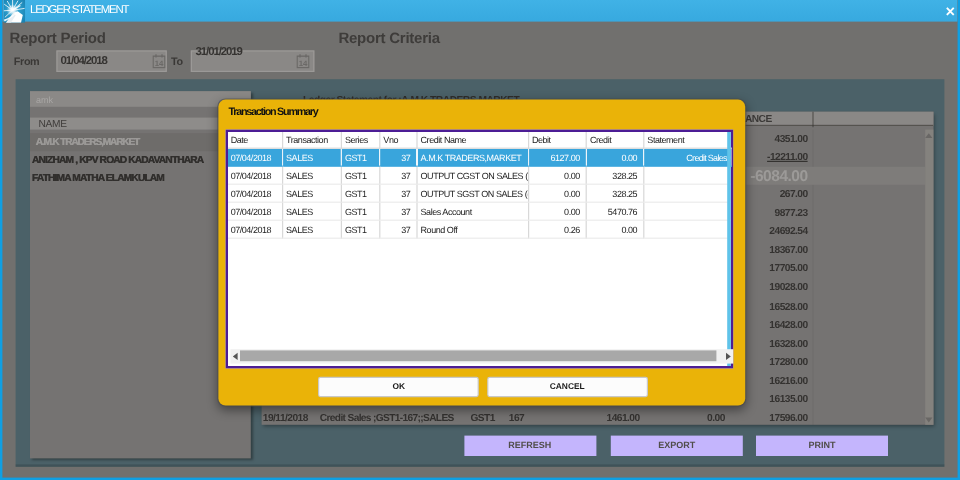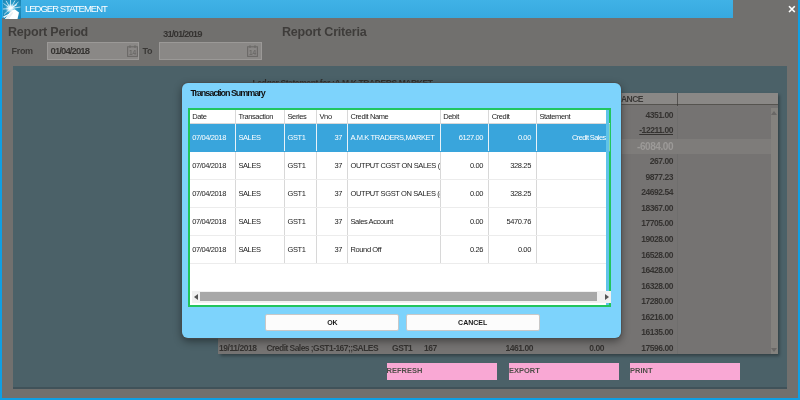--- a/index.html
+++ b/index.html
@@ -1,21 +1,21 @@
 <!DOCTYPE html>
 <html><head>
 <meta charset="utf-8">
 <style>
 * { margin:0; padding:0; box-sizing:border-box; }
 body { font-family:"Liberation Sans", sans-serif; -webkit-font-smoothing:antialiased; }
 #win { position:relative; transform:translateZ(0); width:800px; height:400px; background:#71706e; overflow:hidden;
   border-left:2px solid #0f9fe3; border-right:2px solid #0f9fe3; border-bottom:2px solid #0f9fe3; }
 .abs { position:absolute; }
 
-#titlebar { left:0; top:0; width:731px; height:18px; background:linear-gradient(#40b2e6,#37a9df); }
+#titlebar { left:0; top:0; width:796px; height:18px; background:linear-gradient(#40b2e6,#37a9df); }
 #titletext { left:23px; top:2.5px; color:#fff; font-size:9.5px; letter-spacing:-1.0px; }
 #closex { left:785.5px; top:2.5px; color:#fff; font-size:10.5px; font-weight:bold; }
 
 .h1 { font-size:12.5px; font-weight:bold; color:#3e3c3a; letter-spacing:-0.2px; }
 
 .lbl { font-size:9px; font-weight:bold; color:#3a3836; letter-spacing:-0.3px; }
 .datefield { height:18px; background:#8a8886; border:1px solid #9b9997; }
 .datetext { font-size:9.5px; font-weight:bold; color:#353331; letter-spacing:-0.9px; }
 
 #teal { left:10.5px; top:66px; width:774px; height:322.5px; background:#4b6168; }
@@ -33,36 +33,36 @@
 #ledgtext { left:240px; top:12px; font-size:8.5px; font-weight:bold; color:#2f2d2b; letter-spacing:-0.4px; }
 
 #bigtable { left:205.5px; top:27px; width:560px; height:260.5px; background:#757372;
   box-shadow:1.5px 2px 3px rgba(0,0,0,0.35); overflow:hidden; }
 #bthdr { left:0; top:0; width:560px; height:11.5px; background:#8a8886; border-bottom:1.5px solid #55534f; }
 #balhdr { right:135px; top:1px; font-size:8.5px; font-weight:bold; color:#3b3937; letter-spacing:-0.5px; }
 .btsep { top:0; width:1px; height:13px; background:rgba(50,48,46,0.6); }
 .num { right:105px; height:15.56px; line-height:15.56px; font-size:8.5px; font-weight:bold;
   color:#343230; letter-spacing:-0.45px; }
 #hlrow { left:0; width:553px; height:15.56px; background:#7e7c7a; }
-#hlrow .num2 { position:absolute; right:98px; line-height:15.56px; font-size:10px; font-weight:bold; color:#9c9a98; letter-spacing:-0.45px;margin-left:37px; }
+#hlrow .num2 { position:absolute; right:98px; line-height:15.56px; font-size:13px; font-weight:bold; color:#9c9a98; letter-spacing:-0.45px;margin-left:37px; }
 .lastcol { font-size:8.5px; font-weight:bold; color:#343230; letter-spacing:-0.45px; line-height:15.56px; }
 
 #vsb { left:553px; top:14.5px; width:7px; height:247.5px; background:#84827e; }
 .arr-up { width:0; height:0; border-left:3.5px solid transparent; border-right:3.5px solid transparent; border-bottom:4px solid #696765; }
 .arr-dn { width:0; height:0; border-left:3.5px solid transparent; border-right:3.5px solid transparent; border-top:4px solid #696765; }
 
-.btn { top:297px; width:110px; height:16.5px; background:#f9a8d4; color:#504e4a;
-  font-size:7.5px; font-weight:bold; text-align:left; line-height:16.5px; letter-spacing:0px; }
-
-#dialog { left:180px; top:82.5px; width:439px; height:255.5px; background:#7dd3fc; border-radius:6px;
+.btn { top:297px; width:110px; height:16.5px; background:#c4b5fd; color:#504e4a;
+  font-size:7.5px; font-weight:bold; text-align:center; line-height:16.5px; letter-spacing:0px; }
+
+#dialog { left:180px; top:82.5px; width:439px; height:255.5px; background:#eab308; border-radius:6px;
   box-shadow:0 0 0 1px rgba(75,75,75,0.6), 0 3px 9px rgba(0,0,0,0.45); }
 #dtitle { left:8.5px; top:5px; font-size:9px; font-weight:bold; color:#111; letter-spacing:-1.05px; }
-#dtable { left:5.7px; top:25.4px; width:423.7px; height:199px; border:2px solid #22c55e; background:#fff; }
+#dtable { left:5.7px; top:25.4px; width:423.7px; height:199px; border:2px solid #4c1d95; background:#fff; }
 table.t { border-collapse:collapse; table-layout:fixed; width:419.7px; font-size:7.5px; color:#222; }
-table.t td { padding:0 0 0 2.5px; height:28px; border-right:1px solid #d8d8d8; border-bottom:1px solid #ececec;
+table.t td { padding:0 0 0 2.5px; height:15px; border-right:1px solid #d8d8d8; border-bottom:1px solid #ececec;
   white-space:nowrap; overflow:hidden; letter-spacing:-0.38px; }
 table.t tr.hdr td { height:14px; border-bottom:1px solid #d8d8d8; }
 table.t tr.bluerow td { background:#39a5dc; color:#fff; border-right:1px solid rgba(215,232,242,0.55); border-bottom:1px solid #39a5dc; }
 table.t td.r { text-align:right; padding:0 5px 0 0; }
 table.t td:last-child { border-right:none; }
 
 #hsb { left:2px; bottom:2px; width:419.7px; height:12px; background:#f1f1f1; }
 #hsbthumb { left:8px; top:1.5px; width:397px; height:8.5px; background:#a8a8a8; }
 .sbarrL { width:0; height:0; border-top:3px solid transparent; border-bottom:3px solid transparent; border-right:4px solid #555; }
 .sbarrR { width:0; height:0; border-top:3px solid transparent; border-bottom:3px solid transparent; border-left:4px solid #555; }
@@ -113,31 +113,42 @@
   <div class="abs datefield" style="left:45px; top:42px; width:92px;"></div>
   <div class="abs datetext" style="left:48.5px; top:44.5px;">01/04/2018</div>
   <svg class="abs" style="left:124.5px; top:44.5px;" width="11" height="12" viewBox="0 0 11 12">
     <rect x="0.6" y="1.8" width="9.8" height="9.6" fill="none" stroke="#6b6967" stroke-width="1.1"></rect>
     <line x1="3" y1="0.2" x2="3" y2="3" stroke="#6b6967" stroke-width="1.1"></line>
     <line x1="8" y1="0.2" x2="8" y2="3" stroke="#6b6967" stroke-width="1.1"></line>
     <text x="5.5" y="10" font-size="6.5" font-weight="bold" fill="#6b6967" text-anchor="middle" font-family="Liberation Sans">14</text>
   </svg>
   <div class="abs lbl" style="left:140.5px; top:45.5px;">To</div>
   <div class="abs datefield" style="left:157px; top:42px; width:103px;"></div>
-  <div class="abs datetext" style="left:161px; top:28px;">31/01/2019</div>
+  <div class="abs datetext" style="left:161px; top:38px;">31/01/2019</div>
   <svg class="abs" style="left:245px; top:44.5px;" width="11" height="12" viewBox="0 0 11 12">
     <rect x="0.6" y="1.8" width="9.8" height="9.6" fill="none" stroke="#6b6967" stroke-width="1.1"></rect>
     <line x1="3" y1="0.2" x2="3" y2="3" stroke="#6b6967" stroke-width="1.1"></line>
     <line x1="8" y1="0.2" x2="8" y2="3" stroke="#6b6967" stroke-width="1.1"></line>
     <text x="5.5" y="10" font-size="6.5" font-weight="bold" fill="#6b6967" text-anchor="middle" font-family="Liberation Sans">14</text>
   </svg>
 
   <div class="abs" id="teal">
     <div class="abs" style="left:0; bottom:0; width:774px; height:1.5px; background:rgba(30,40,45,0.25);"></div>
     <div class="abs" id="ledgtext">Ledger Statement for ;A.M.K TRADERS MARKET</div>
+    <div class="abs" id="leftpanel">
+      <div class="abs" id="searchbox">
+          <div class="abs" id="searchtext">amk</div>
+        </div>
+      <div class="abs" id="namehdr">
+          <div class="abs" id="nametext">NAME</div>
+        </div>
+      <div class="abs item sel" style="top:35px; padding-left:4.5px;">A.M.K TRADERS,MARKET</div>
+      <div class="abs item" style="top:50px; padding-left:1.5px;">ANIZHAM , KPV ROAD KADAVANTHARA</div>
+      <div class="abs item" style="top:65px; padding-left:1.5px;">FATHIMA MATHA ELAMKULAM</div>
+    </div>
     <div class="abs" id="bigtable">
       <div class="abs" id="bthdr">
           <div class="abs" id="balhdr">BALANCE</div>
         </div>
       <div class="abs btsep" style="left:459px;"></div>
       <div class="abs" style="left:459px; top:14.5px; width:1px; height:247.5px; background:rgba(50,48,46,0.08);"></div>
       <div class="abs num" style="top:14.5px;margin-left:32px;">4351.00</div>
       <div class="abs num" style="top:30.06px;text-decoration:underline;">-12211.00</div>
       <div class="abs" id="hlrow" style="top:45.62px;">
           <div class="num2">-6084.00</div>

